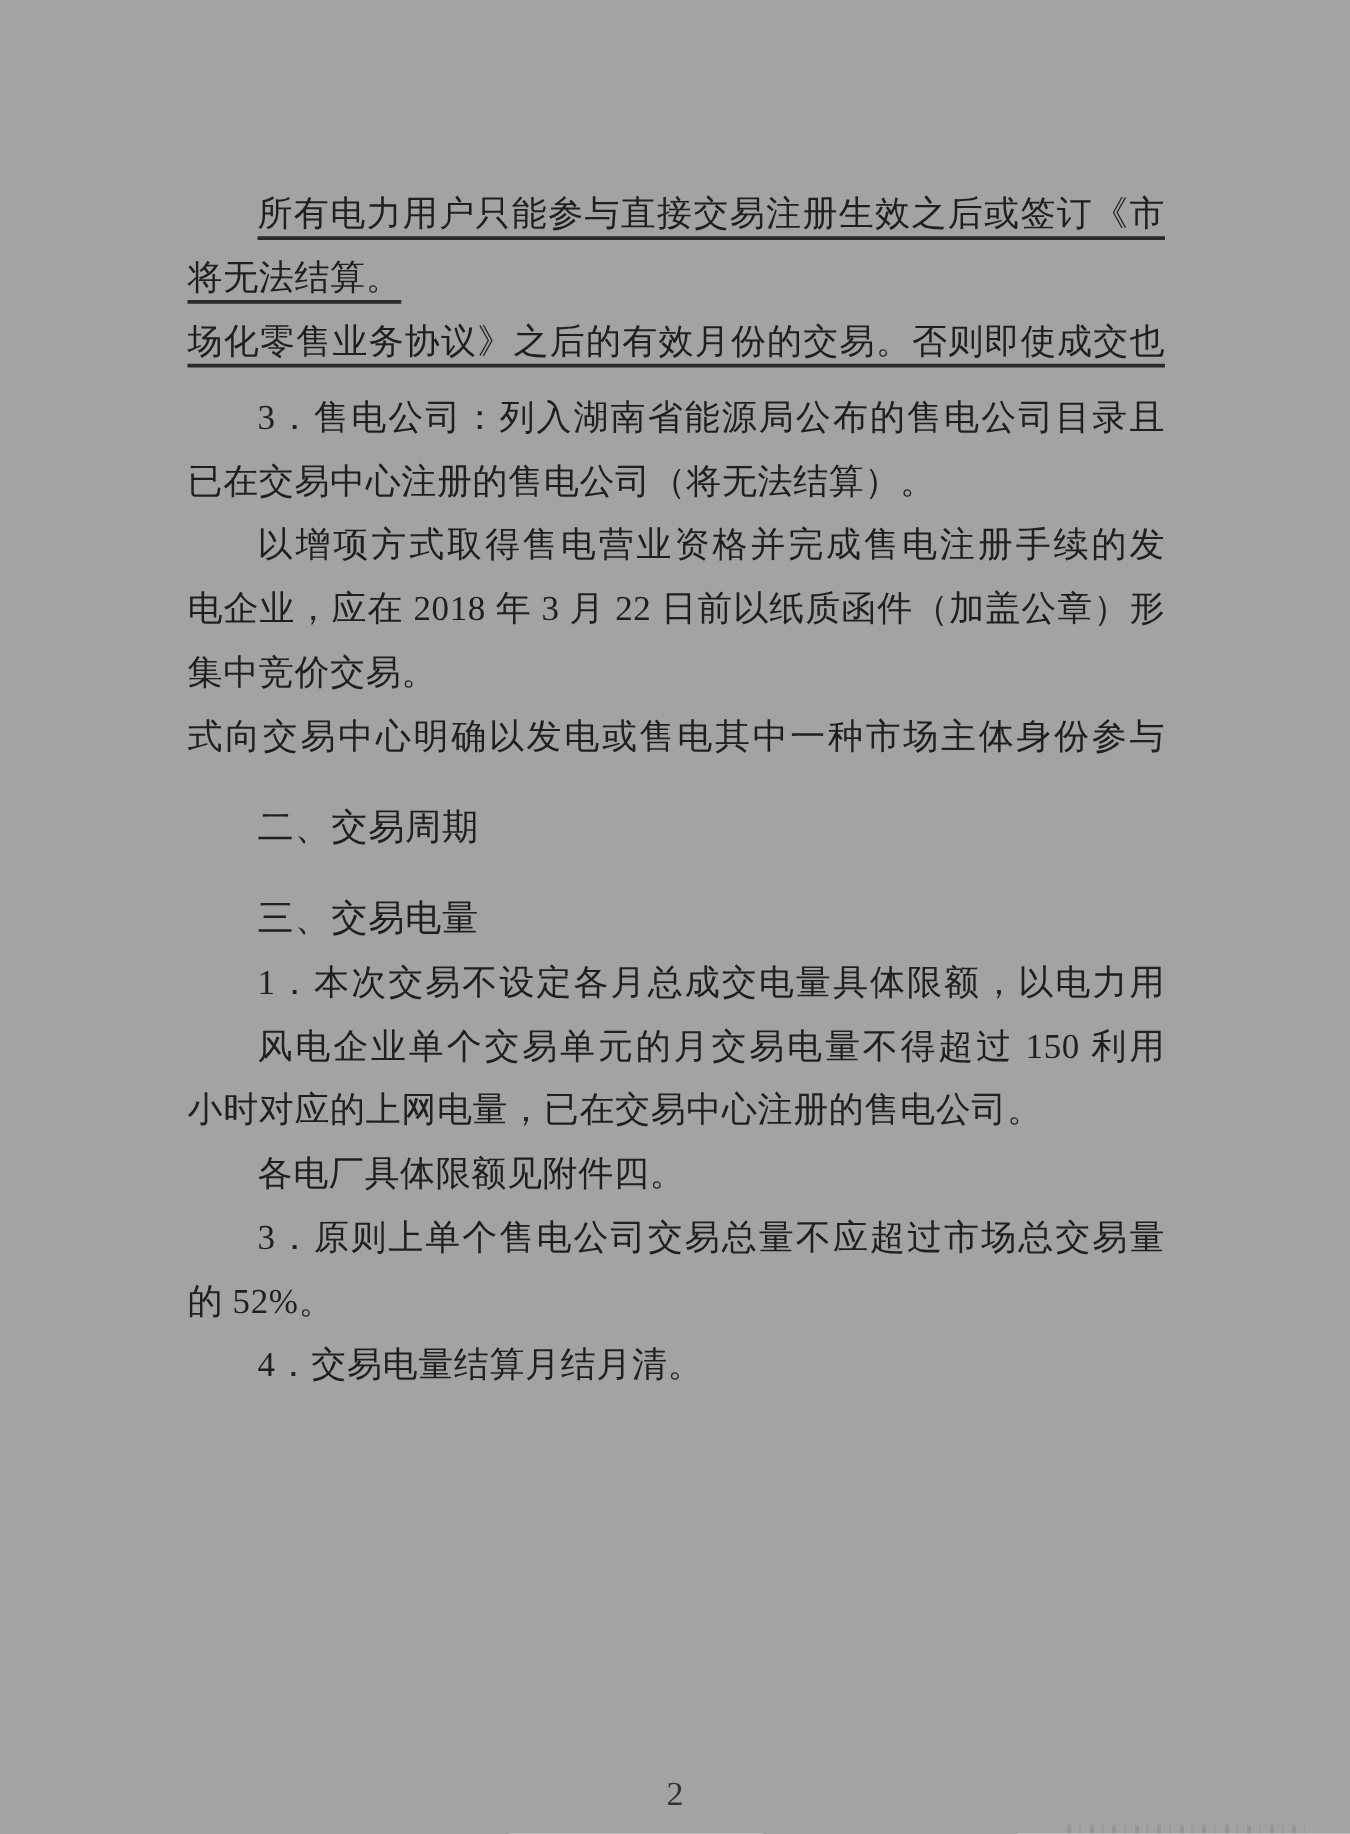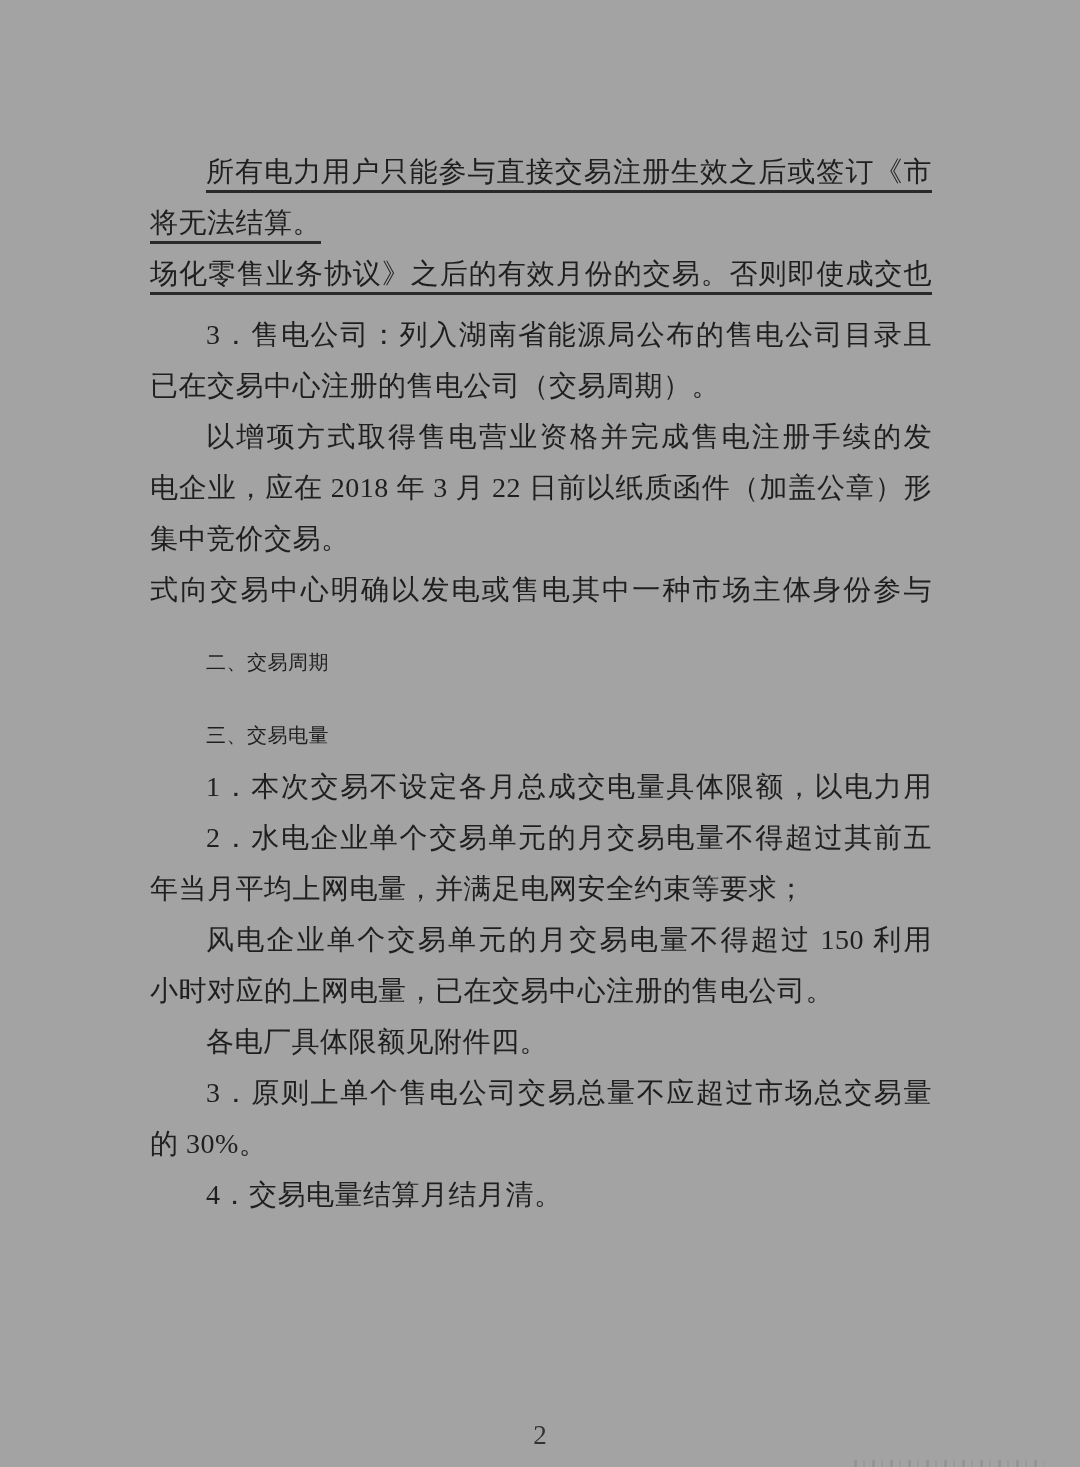--- a/index.html
+++ b/index.html
@@ -36,21 +36,21 @@
     white-space: normal;
     letter-spacing: 0.5px;
   }
   .line.justify {
     text-align: justify;
     text-align-last: justify;
   }
   .line.indent { text-indent: 56px; }
   .heading .line {
     font-weight: 700;
-    font-size: 20px;
+    font-size: 29px;
   }
   span.bold { font-weight: 400; }
   span.underline {
     text-decoration: underline;
     text-decoration-thickness: 2.5px;
     text-underline-offset: 9px;
     text-decoration-color: #2a2a2a;
   }
   .footer {
     position: absolute;
@@ -83,51 +83,47 @@
 
 <div class="page">
   <div class="doc-body">
       <div class="block para para-gap">
         <div class="line indent justify"><span class="underline">所有电力用户只能参与直接交易注册生效之后或签订《市</span></div>
         <div class="line"><span class="underline">将无法结算。</span></div>
         <div class="line justify"><span class="underline">场化零售业务协议》之后的有效月份的交易。否则即使成交也</span></div>
       </div>
       <div class="block para">
         <div class="line indent justify"><span class="bold">3．售电公司：</span><span>列入湖南省能源局公布的售电公司目录且</span></div>
-        <div class="line"><span>已在交易中心注册的售电公司（交易周期）。</span></div>
+        <div class="line"><span>已在交易中心注册的售电公司（将无法结算）。</span></div>
       </div>
       <div class="block para">
         <div class="line indent justify"><span>以增项方式取得售电营业资格并完成售电注册手续的发</span></div>
         <div class="line justify"><span>电企业，应在 </span><span class="bold">2018 年 3 月 22 日</span><span>前以纸质函件（加盖公章）形</span></div>
         <div class="line"><span>集中竞价交易。</span></div>
         <div class="line justify"><span>式向交易中心明确以发电或售电其中一种市场主体身份参与</span></div>
       </div>
       <div class="block heading">
         <div class="line indent"><span class="bold">二、交易周期</span></div>
       </div>
       <div class="block heading">
         <div class="line indent"><span class="bold">三、交易电量</span></div>
       </div>
       <div class="block para">
         <div class="line indent justify"><span>1．本次交易不设定各月总成交电量具体限额，以电力用</span></div>
       </div>
       <div class="block para">
-        <div class="line indent justify"><span>2．水电企业单个交易单元的月交易电量不得超过其前五</span></div>
-        <div class="line"><span>年当月平均上网电量，并满足电网安全约束等要求；</span></div>
-      </div>
-      <div class="block para">
         <div class="line indent justify"><span>风电企业单个交易单元的月交易电量不得超过 150 利用</span></div>
         <div class="line"><span>小时对应的上网电量，已在交易中心注册的售电公司。</span></div>
       </div>
       <div class="block para">
         <div class="line indent"><span>各电厂具体限额见附件四。</span></div>
       </div>
       <div class="block para">
         <div class="line indent justify"><span>3．原则上单个售电公司交易总量不应超过市场总交易量</span></div>
-        <div class="line"><span>的 30%。</span></div>
+        <div class="line"><span>的 52%。</span></div>
       </div>
       <div class="block para">
         <div class="line indent"><span>4．交易电量结算月结月清。</span></div>
       </div>
     </div>
 
   <div class="footer">
     <span>2</span>
   </div>
 

